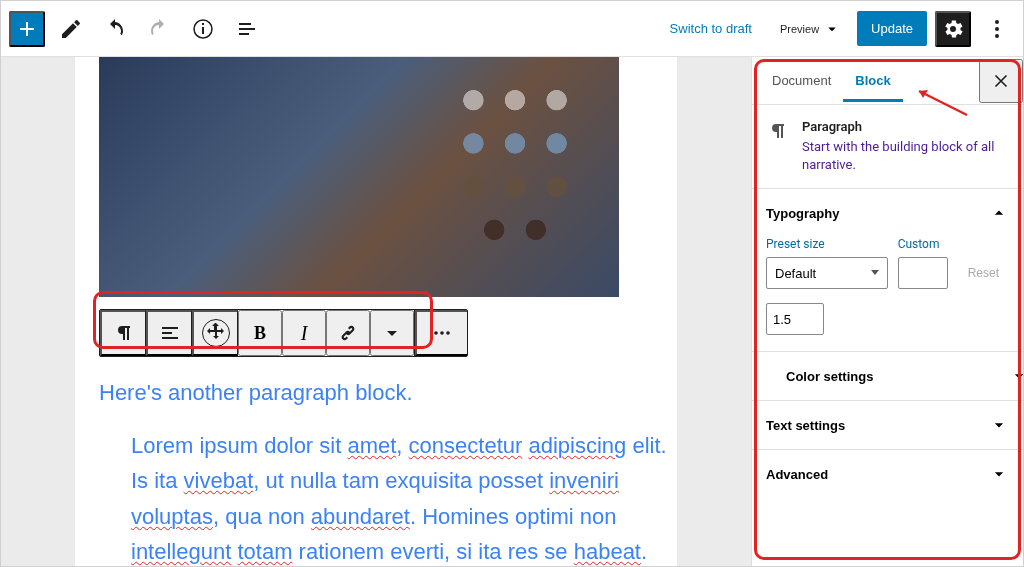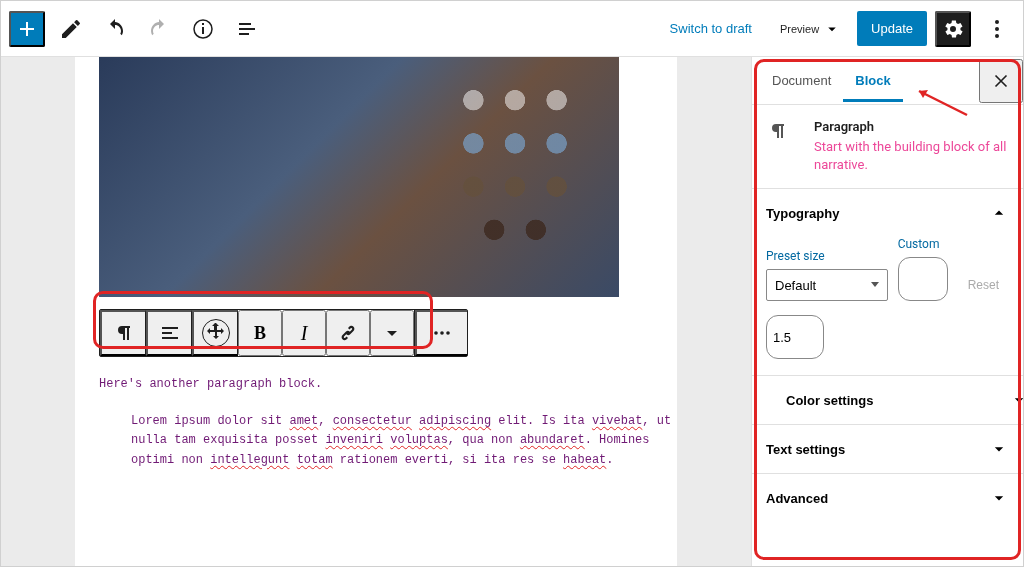--- a/index.html
+++ b/index.html
@@ -47,51 +47,51 @@
   .bt-cell:last-child { border-right:none; }
   .bt-group { display:flex; border-right:1px solid #1e1e1e; }
   .bt-group .bt-sub { width:44px; height:46px; display:flex; align-items:center; justify-content:center; }
   .bt-cell svg, .bt-sub svg { width:24px; height:24px; fill:#1e1e1e; }
   .bt-i { font-style:italic; font-family: Georgia, serif; font-size:20px; }
   .bt-b { font-weight:bold; font-family: Georgia, serif; font-size:18px; }
   .circled { width:28px; height:28px; border:1.5px solid #1e1e1e; border-radius:50%; display:flex; align-items:center; justify-content:center; }
 
   .red-highlight-toolbar { border:3px solid #e02424; border-radius:10px; position:absolute; pointer-events:none; }
 
-  .para { font-family: Liberation Mono, monospace; font-size:12px; line-height:1.6; margin-top:18px; max-width:580px; color:#701a75; }
+  .para { font-family: Liberation Sans, sans-serif; font-size:22px; line-height:1.6; margin-top:18px; max-width:580px; color:#3b82f6; }
   .para2 { margin-top:18px;margin-left:32px; }
   .spellerr { text-decoration: underline wavy #e02424; text-decoration-thickness:1px; text-underline-offset:2px; }
 
   
   .sidebar { width:272px; border-left:1px solid #e0e0e0; background:#fff; display:flex; flex-direction:column; position:relative; }
   .red-highlight-sidebar { position:absolute; top:2px; left:2px; right:2px; bottom:6px; border:3px solid #e02424; border-radius:10px; pointer-events:none; }
   .sb-tabs { display:flex; align-items:center; border-bottom:1px solid #e0e0e0; height:48px; padding-left:8px; }
   .sb-tab { padding: 14px 12px; font-size:13px; color:#555; border:none; background:transparent; }
   .sb-tab.active { color:#007cba; font-weight:600; border-bottom: 3px solid #007cba; padding-bottom:11px; }
   .sb-close { margin-left:auto; width:44px; height:44px; display:flex; align-items:center; justify-content:center; }
   .sb-close svg { width:22px; height:22px; }
 
   .sb-arrow { position:absolute; top:26px; right:48px; pointer-events:none; }
 
-  .sb-block-desc { padding:14px 14px; display:flex; gap:24px; border-bottom:1px solid #e0e0e0; }
+  .sb-block-desc { padding:14px 14px; display:flex; gap:12px; border-bottom:1px solid #e0e0e0; }
   .sb-block-desc .ic { width:24px; height:24px; flex:none; }
   .sb-block-desc h4 { font-size:13px; font-weight:600; margin-bottom:4px; }
-  .sb-block-desc p { font-size:13px; color:#ec4899; line-height:1.4; }
+  .sb-block-desc p { font-size:13px; color:#4c1d95; line-height:1.4; }
 
   .sb-panel { border-bottom:1px solid #e0e0e0; }
   .sb-panel-h { display:flex; align-items:center; justify-content:space-between; padding:14px 14px; font-weight:600; font-size:13px; }
   .sb-panel-h svg { width:20px; height:20px; }
   .sb-panel-body { padding: 0 14px 16px 14px; }
   .sb-row { display:flex; gap:10px; align-items:flex-end; }
   .sb-field { display:flex; flex-direction:column; gap:6px; }
   .sb-label { font-size:12px; color:#0369a1; }
   .sb-select { height:32px; border:1px solid #888; border-radius:2px; padding:0 26px 0 8px; font-size:13px; background:#fff; appearance:none; position:relative; }
   .sb-select-wrap { position:relative; }
   .sb-select-wrap::after { content:""; position:absolute; right:9px; top:13px; width:0; height:0; border-left:4px solid transparent; border-right:4px solid transparent; border-top:5px solid #555; }
-  .sb-input { height:44px; width:58px; border:1px solid #888; border-radius:12px; padding:0 6px; font-size:13px; }
+  .sb-input { height:32px; width:58px; border:1px solid #888; border-radius:2px; padding:0 6px; font-size:13px; }
   .sb-reset { height:32px; padding:0 10px; border:none; background:transparent; color:#aaa; font-size:12px; }
   .sb-lh { margin-top:14px; }
 </style>
 </head>
 <body>
 
 <div class="frame">
 
   <div class="topbar">
     <div class="tb-left">

